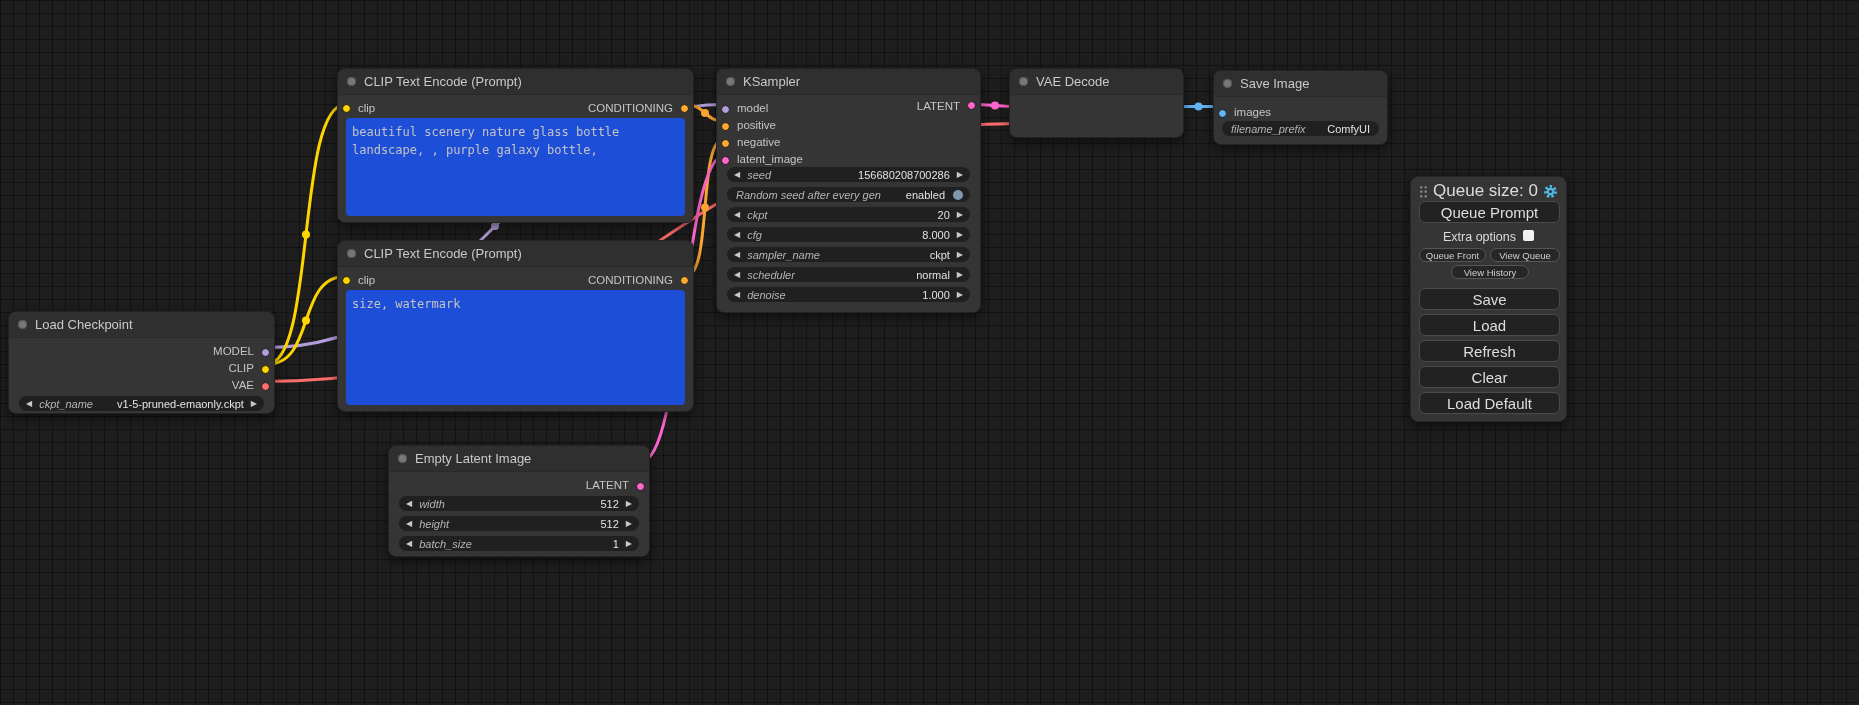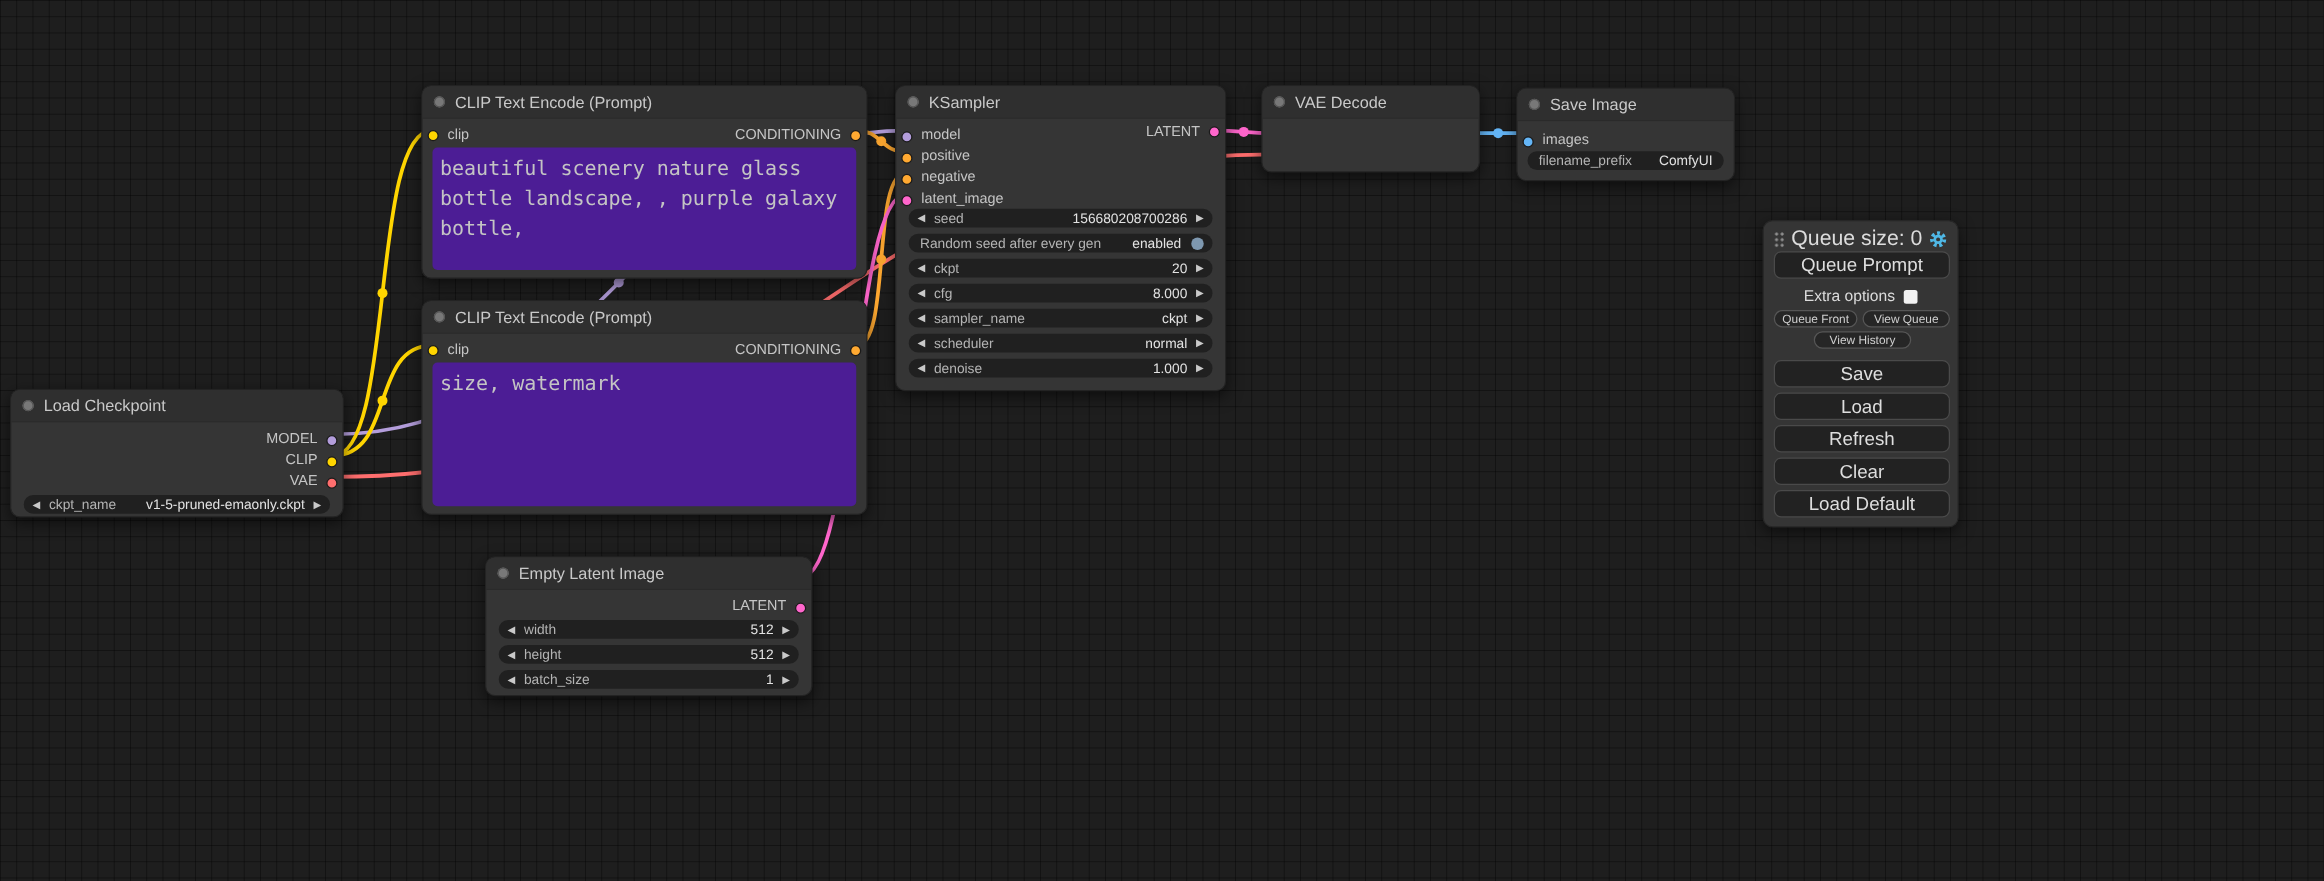--- a/index.html
+++ b/index.html
@@ -30,29 +30,29 @@
   .srow.dual { justify-content:space-between; }
   .sgrp { display:flex; align-items:center; gap:7px; }
   .port { width:9px; height:9px; border-radius:50%; border:1px solid #1a1a1a; flex:0 0 auto; }
   .out-overlay { position:absolute; top:2px; right:0; height:17px; display:flex; align-items:center; gap:7px; padding-right:4px; font-size:11.5px; color:#c5c5c5; }
 
   .widget {
     height:15px; background:#202020; border-radius:8px; display:flex; align-items:center;
     margin:5px 10px 0; padding:0 7px; font-size:11px; color:#b4b4b4; white-space:nowrap;
   }
   .widget .arr { font-size:8px; color:#c9c9c9; line-height:1; }
-  .widget .wlabel { margin-left:7px; }
+  .widget .wlabel { margin-left:7px;font-style:italic; }
   .widget .wvalue { margin-left:auto; margin-right:7px; color:#e2e2e2; }
   .widget.noarrow .wlabel { margin-left:2px; }
   .widget.noarrow .wvalue { margin-right:2px; }
   .knob { width:10px; height:10px; border-radius:50%; flex:0 0 auto; margin-left:6px; }
 
   .prompt-box {
-    margin:4px 8px 0; background:#4c1d95; border-radius:4px; padding:5px 6px;
-    font-family:"DejaVu Sans Mono", monospace; font-size:16px; line-height:1.5; color:#c4c4c4;
+    margin:4px 8px 0; background:#1d4ed8; border-radius:4px; padding:5px 6px;
+    font-family:"DejaVu Sans Mono", monospace; font-size:12px; line-height:1.5; color:#c4c4c4;
     overflow:hidden;
   }
 
   .qpanel {
     position:absolute; z-index:3; left:1410px; top:176px; width:157px; height:246px;
     background:#353535; border-radius:8px; border:1px solid #262626; box-shadow:0 4px 12px rgba(0,0,0,.55);
   }
   .qhead { position:absolute; left:8px; right:8px; top:6px; height:16px; display:flex; align-items:center; }
   .qhandle { width:9px; height:13px;
     background-image: radial-gradient(circle, #8f8f8f 1.1px, transparent 1.3px);
@@ -61,21 +61,21 @@
   .qbtn {
     position:absolute; left:8px; width:141px; height:22px; background:#222;
     border:1px solid #4a4a4a; border-radius:6px; color:#dedede; font-size:15px;
     display:flex; align-items:center; justify-content:center; cursor:pointer;
   }
   .qsmall {
     position:absolute; height:14px; background:#262626; border:1px solid #565656;
     border-radius:8px; color:#cfcfcf; font-size:9.5px; display:flex; align-items:center;
     justify-content:center; cursor:pointer; white-space:nowrap;
   }
-  .qextra { position:absolute; left:0; right:0; top:53px; height:14px; display:flex; align-items:center; justify-content:center; gap:7px; color:#dcdcdc; font-size:12.5px; }
+  .qextra { position:absolute; left:0; right:0; top:53px; height:14px; display:flex; justify-content:center; gap:7px; color:#dcdcdc; font-size:12.5px; }
   .qcheck { width:11px; height:11px; background:#f2f2f2; border-radius:2px; }
 </style>
 </head>
 <body>
 
 <div class="canvas">
 
   <svg class="wires" width="1859" height="705">
     <path d="M266.5,347.5 C480,347.5 510,104.5 724.5,104.5" stroke="#b39ddb"></path>
     <path d="M266.5,364.5 C316,364.5 296,104.5 345.5,104.5" stroke="#ffd500"></path>

